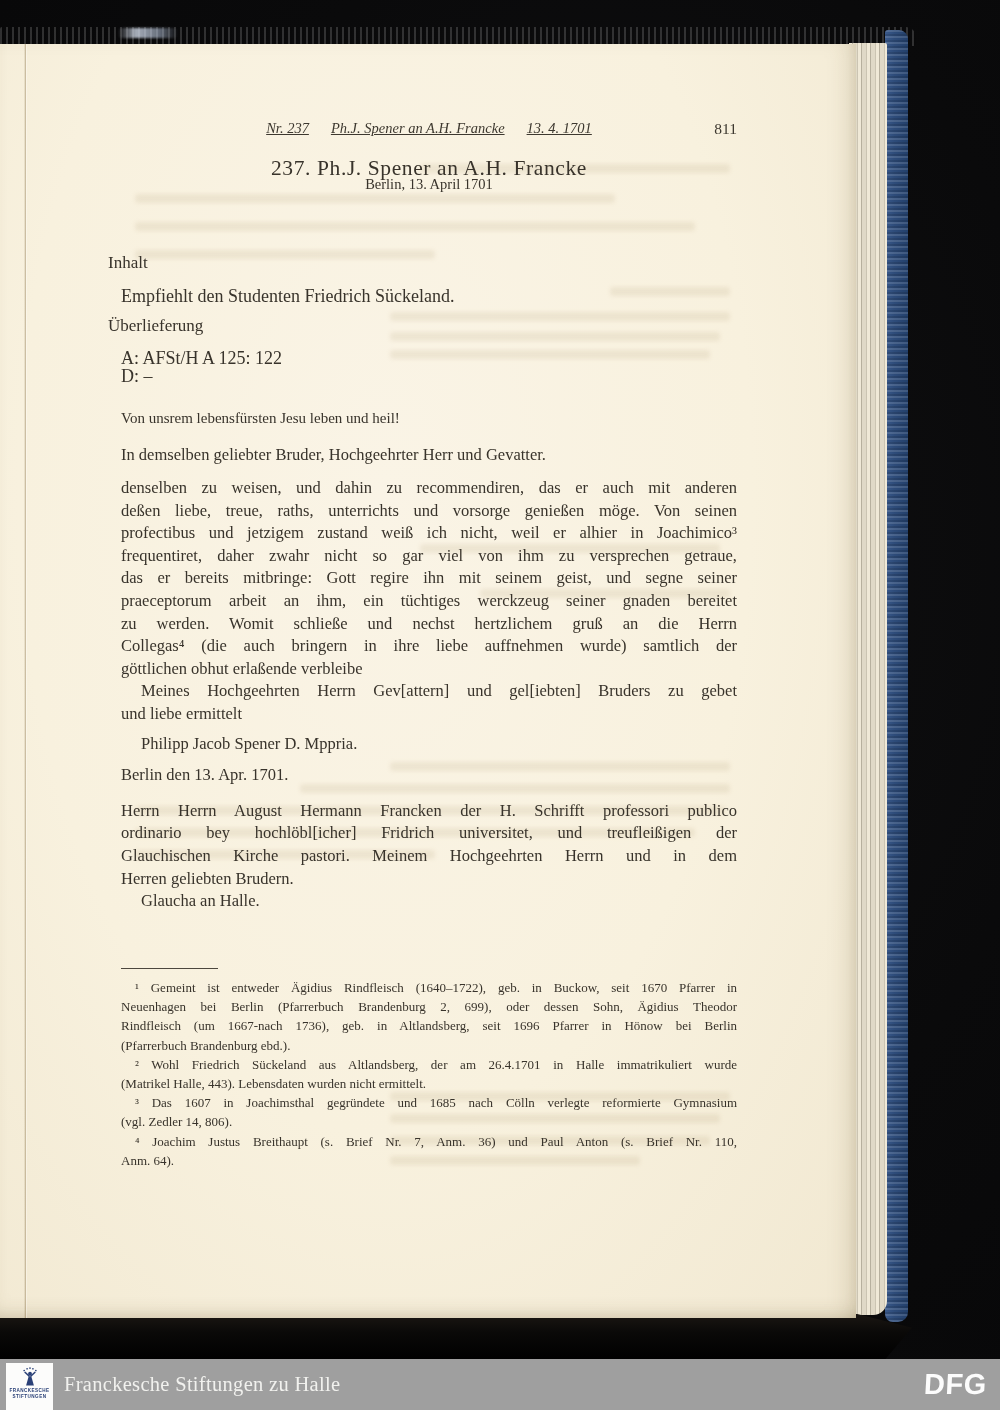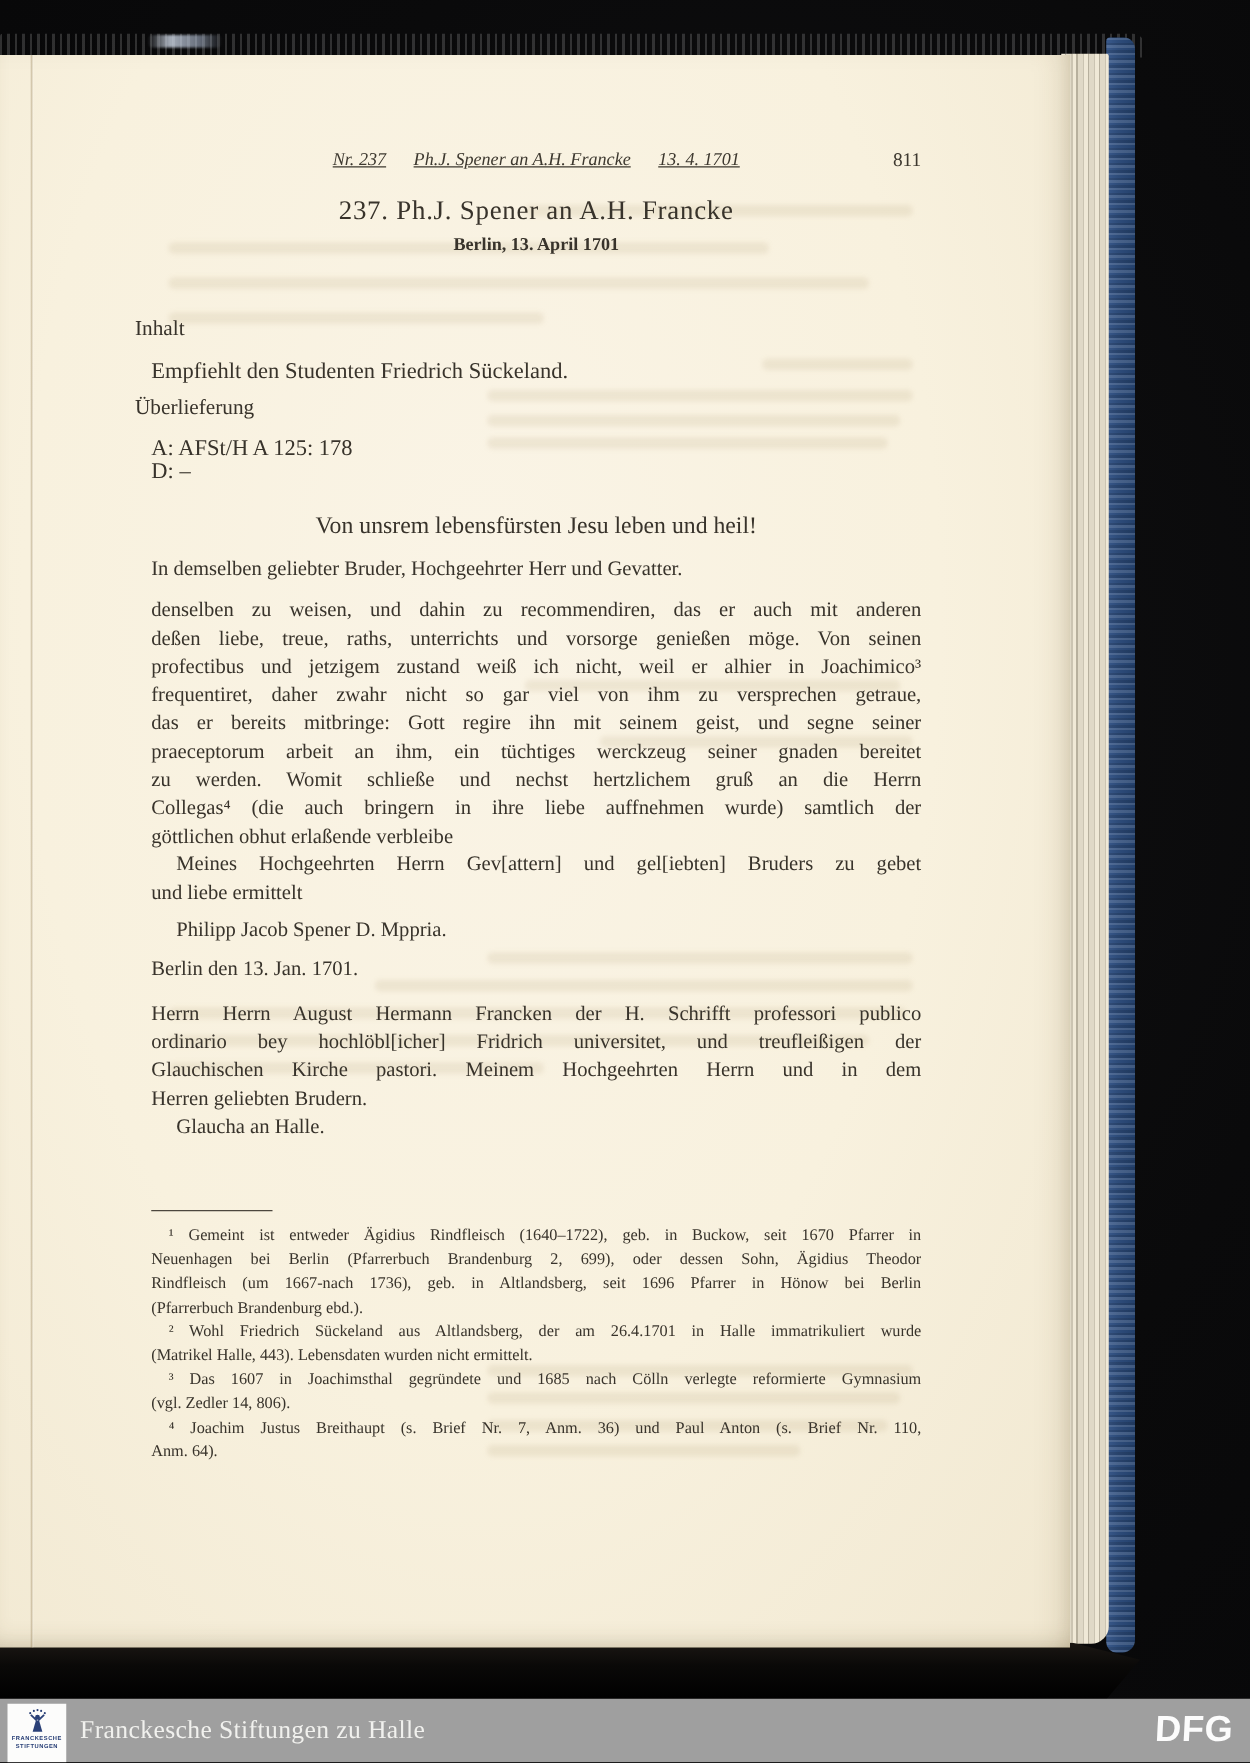--- a/index.html
+++ b/index.html
@@ -61,26 +61,26 @@
   .running-head {
     position:absolute; left:121px; top:76px; width:616px; height:20px;
     font-style:italic; font-size:14.5px; text-align:center; white-space:nowrap; color:#3d382f;text-decoration:underline;
   }
   .running-head .gap { display:inline-block; width:22px; }
   .rh-page { position:absolute; right:0; top:0; font-style:normal; font-size:15.5px; }
   .title {
     position:absolute; left:121px; top:112px; width:616px; margin:0;
     font-size:21.5px; font-weight:normal; letter-spacing:0.6px; text-align:center; color:#38332b;
   }
-  .dateline { position:absolute; left:121px; top:144px; width:616px; text-align:center; font-size:14.5px;font-weight:bold; }
+  .dateline { position:absolute; left:121px; top:132px; width:616px; text-align:center; font-size:14.5px; }
   .sec-head { position:absolute; left:108px; font-size:17px; }
   .sec-text { position:absolute; left:121px; font-size:18px; }
   .h-inhalt { top:209px; } .t-inhalt { top:242px; }
   .h-ueber { top:272px; } .t-ueber-a { top:304px; } .t-ueber-d { top:322px; }
-  .salutation { position:absolute; left:121px; top:366px; width:616px; text-align:center; font-size:19px; }
+  .salutation { position:absolute; left:121px; top:366px; width:616px; text-align:left; font-size:15px; }
   .greeting  { position:absolute; left:121px; top:401px; width:616px; font-size:16.5px; }
   .letter-body { position:absolute; left:121px; top:433px; width:616px; font-size:16.5px; }
   .tline { position:relative; height:22.6px; line-height:22.6px; overflow:hidden; }
   .fline { position:relative; height:19.2px; line-height:19.2px; overflow:hidden; font-size:13px; }
   .just { text-align:justify; }
   .just::after { content:""; display:inline-block; width:100%; height:0; }
   .ind { text-indent:20px; }
   .footnotes .ind { text-indent:14px; }
   .fn-rule { position:absolute; left:121px; top:924px; width:97px; border-top:1.6px solid #4c473e; }
   .footnotes { position:absolute; left:121px; top:934px; width:616px; }
@@ -144,40 +144,40 @@
       <span class="rh-page">811</span>
     </div>
 
     <h1 class="title">237. Ph.J. Spener an A.H. Francke</h1>
     <div class="dateline">Berlin, 13. April 1701</div>
 
     <div class="sec-head h-inhalt">Inhalt</div>
     <div class="sec-text t-inhalt">Empfiehlt den Studenten Friedrich Sückeland.</div>
 
     <div class="sec-head h-ueber">Überlieferung</div>
-    <div class="sec-text t-ueber-a">A: AFSt/H A 125: 178</div>
+    <div class="sec-text t-ueber-a">A: AFSt/H A 125: 122</div>
     <div class="sec-text t-ueber-d">D: –</div>
 
     <div class="salutation">Von unsrem lebensfürsten Jesu leben und heil!</div>
     <div class="greeting">In demselben geliebter Bruder, Hochgeehrter Herr und Gevatter.</div>
 
     <div class="letter-body">
         <div class="tline just"><span>denselben zu weisen, und dahin zu recommendiren, das er auch mit anderen</span></div>
         <div class="tline just"><span>deßen liebe, treue, raths, unterrichts und vorsorge genießen möge. Von seinen</span></div>
         <div class="tline just"><span>profectibus und jetzigem zustand weiß ich nicht, weil er alhier in Joachimico³</span></div>
         <div class="tline just"><span>frequentiret, daher zwahr nicht so gar viel von ihm zu versprechen getraue,</span></div>
         <div class="tline just"><span>das er bereits mitbringe: Gott regire ihn mit seinem geist, und segne seiner</span></div>
         <div class="tline just"><span>praeceptorum arbeit an ihm, ein tüchtiges werckzeug seiner gnaden bereitet</span></div>
         <div class="tline just"><span>zu werden. Womit schließe und nechst hertzlichem gruß an die Herrn</span></div>
         <div class="tline just"><span>Collegas⁴ (die auch bringern in ihre liebe auffnehmen wurde) samtlich der</span></div>
         <div class="tline"><span>göttlichen obhut erlaßende verbleibe</span></div>
         <div class="tline just ind"><span>Meines Hochgeehrten Herrn Gev[attern] und gel[iebten] Bruders zu gebet</span></div>
         <div class="tline"><span>und liebe ermittelt</span></div>
         <div class="tline ind" style="margin-top: 7px;"><span>Philipp Jacob Spener D. Mppria.</span></div>
-        <div class="tline" style="margin-top: 9px;"><span>Berlin den 13. Jan. 1701.</span></div>
+        <div class="tline" style="margin-top: 9px;"><span>Berlin den 13. Apr. 1701.</span></div>
         <div class="tline just" style="margin-top: 13px;"><span>Herrn Herrn August Hermann Francken der H. Schrifft professori publico</span></div>
         <div class="tline just"><span>ordinario bey hochlöbl[icher] Fridrich universitet, und treufleißigen der</span></div>
         <div class="tline just"><span>Glauchischen Kirche pastori. Meinem Hochgeehrten Herrn und in dem</span></div>
         <div class="tline"><span>Herren geliebten Brudern.</span></div>
         <div class="tline ind"><span>Glaucha an Halle.</span></div>
       </div>
 
     <div class="fn-rule"></div>
     <div class="footnotes">
         <div class="fline just ind"><span>¹ Gemeint ist entweder Ägidius Rindfleisch (1640–1722), geb. in Buckow, seit 1670 Pfarrer in</span></div>

